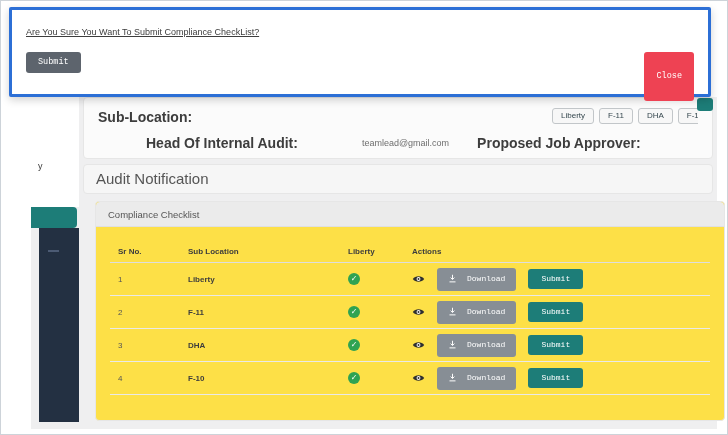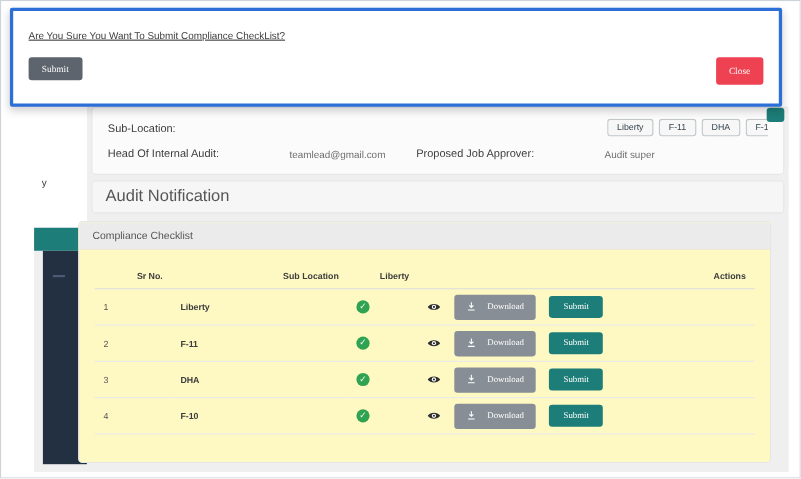--- a/index.html
+++ b/index.html
@@ -21,68 +21,68 @@
                     background:var(--teal,#1d7d78); border:none; border-radius:0 4px 4px 0; cursor:pointer; }
   .sidebar-dark { position:absolute; left:8px; top:131px; width:40px; height:194px;
                   background:var(--sidebar_dark,#233042); }
   .sidebar-dash { position:absolute; left:9px; top:22px; width:11px; height:2px; background:#4c5b74; }
 
   
   .card { position:absolute; background:#fbfbfb; border:1px solid #e6e6e6; border-radius:4px; }
 
   .details-card { left:82px; top:96px; width:630px; height:62px; padding:9px 14px; overflow:hidden; }
   .subloc-row { display:flex; align-items:center; height:20px; position:relative; }
-  .lbl { font-size:10px; font-weight:normal; color:#3d3d3d; white-space:nowrap; }
+  .lbl { font-size:14px; font-weight:bold; color:#3d3d3d; white-space:nowrap; }
   .val { font-size:9px; color:#6e6e6e; white-space:nowrap;padding-left:48px; }
   .chips { position:absolute; top:1px; right:0; width:146px; display:flex; gap:5px; overflow:hidden; }
   .chip { flex:none; font-size:8px; color:#35474e; background:#f7f7f7; border:1px solid #c2c6c9;
           border-radius:3px; padding:3px 8px; line-height:1; cursor:pointer; white-space:nowrap; }
-  .fields-row { margin-top:8px; display:flex; gap:28px; align-items:center; white-space:nowrap; overflow:hidden; }
+  .fields-row { margin-top:8px; display:flex; gap:28px; align-items:center; white-space:nowrap; overflow:hidden;margin-left:48px; }
   .field { display:inline-flex; gap:16px; align-items:center; }
 
   .accordion-card { left:82px; top:163px; width:630px; height:30px; background:#f6f6f6; }
   .accordion-header { height:28px; line-height:28px; padding-left:12px; font-size:15px; color:#555;
                       cursor:pointer; }
 
-  .compliance-card { left:70px; top:200px; width:630px; min-height:220px; background:#fef9c3; overflow:hidden; }
+  .compliance-card { left:94px; top:200px; width:630px; min-height:220px; background:#fde047; overflow:hidden; }
   .compliance-header { height:25px; line-height:25px; padding-left:12px; font-size:9.5px; color:#555;
                        background:#ebebeb; border-bottom:1px solid #e0e0e0; border-radius:4px 4px 0 0; cursor:pointer; }
   .compliance-body { padding:14px; }
 
   table.table { width:100%; border-collapse:collapse; }
-  .table th { text-align:right; font-size:8px; font-weight:bold; color:#3d3d3d;
+  .table th { text-align:left; font-size:8px; font-weight:bold; color:#3d3d3d;
               padding:6px 8px; border-bottom:1px solid #dedede; }
   .table td { font-size:8px; padding:4px 8px; border-bottom:1px solid #e9e9e9; height:33px; vertical-align:middle; }
   .th-sr { width:70px; } .th-loc { width:160px; } .th-status { width:64px; }
   .td-sr { color:#555; }
   .td-loc { font-weight:bold; color:#3d3d3d; }
   .check { display:inline-flex; width:12px; height:12px; border-radius:50%;
            background:var(--status_green,#2fa352); color:#fff; align-items:center; justify-content:center; }
   .check-glyph { font-size:8px; line-height:1; }
   .actions { display:flex; align-items:center; gap:12px; }
   .eye { display:inline-flex; cursor:pointer; }
 
   .btn { display:inline-flex; align-items:center; gap:5px; border:none; border-radius:3px;
-         color:#ffffff; font-size:8px; font-family:Liberation Serif, serif;
+         color:#ffffff; font-size:8px; font-family:Liberation Mono, monospace;
          padding:6px 11px; line-height:1; cursor:pointer; }
   .btn-download { background:var(--download_gray,#878e95);gap:10px; }
   .btn-submit { background:var(--teal,#1d7d78); padding:6px 13px; }
 
   .corner-btn { position:absolute; left:696px; top:97px; width:16px; height:13px;
                 background:var(--teal,#1d7d78); border:none; border-radius:3px; cursor:pointer; }
 
   
   .modal { position:absolute; left:8px; top:6px; width:702px; height:90px; background:#ffffff;
            border:3px solid var(--modal_border,#2c6fd6); border-radius:2px;
            box-shadow:0 3px 8px rgba(0,0,0,0.18); }
   .modal-message { position:absolute; left:14px; top:17px; font-size:9px; color:#3d3d3d;text-decoration:underline; }
   .modal-submit { position:absolute; left:14px; top:42px; background:var(--modal_submit_gray,#5d646d);
                   font-size:8.5px; padding:6px 12px; }
   .modal-close { position:absolute; right:14px; top:42px; background:var(--close_red,#ee4253);
-                 font-size:8.5px; padding:8px 12px; }
+                 font-size:8.5px; padding:20px 12px; }
 </style>
 </head>
 <body>
 
 <div class="screen">
   <div class="page-bg"></div>
 
   <aside class="sidebar">
     <div class="sidebar-white">
       <span class="frag">y</span>

